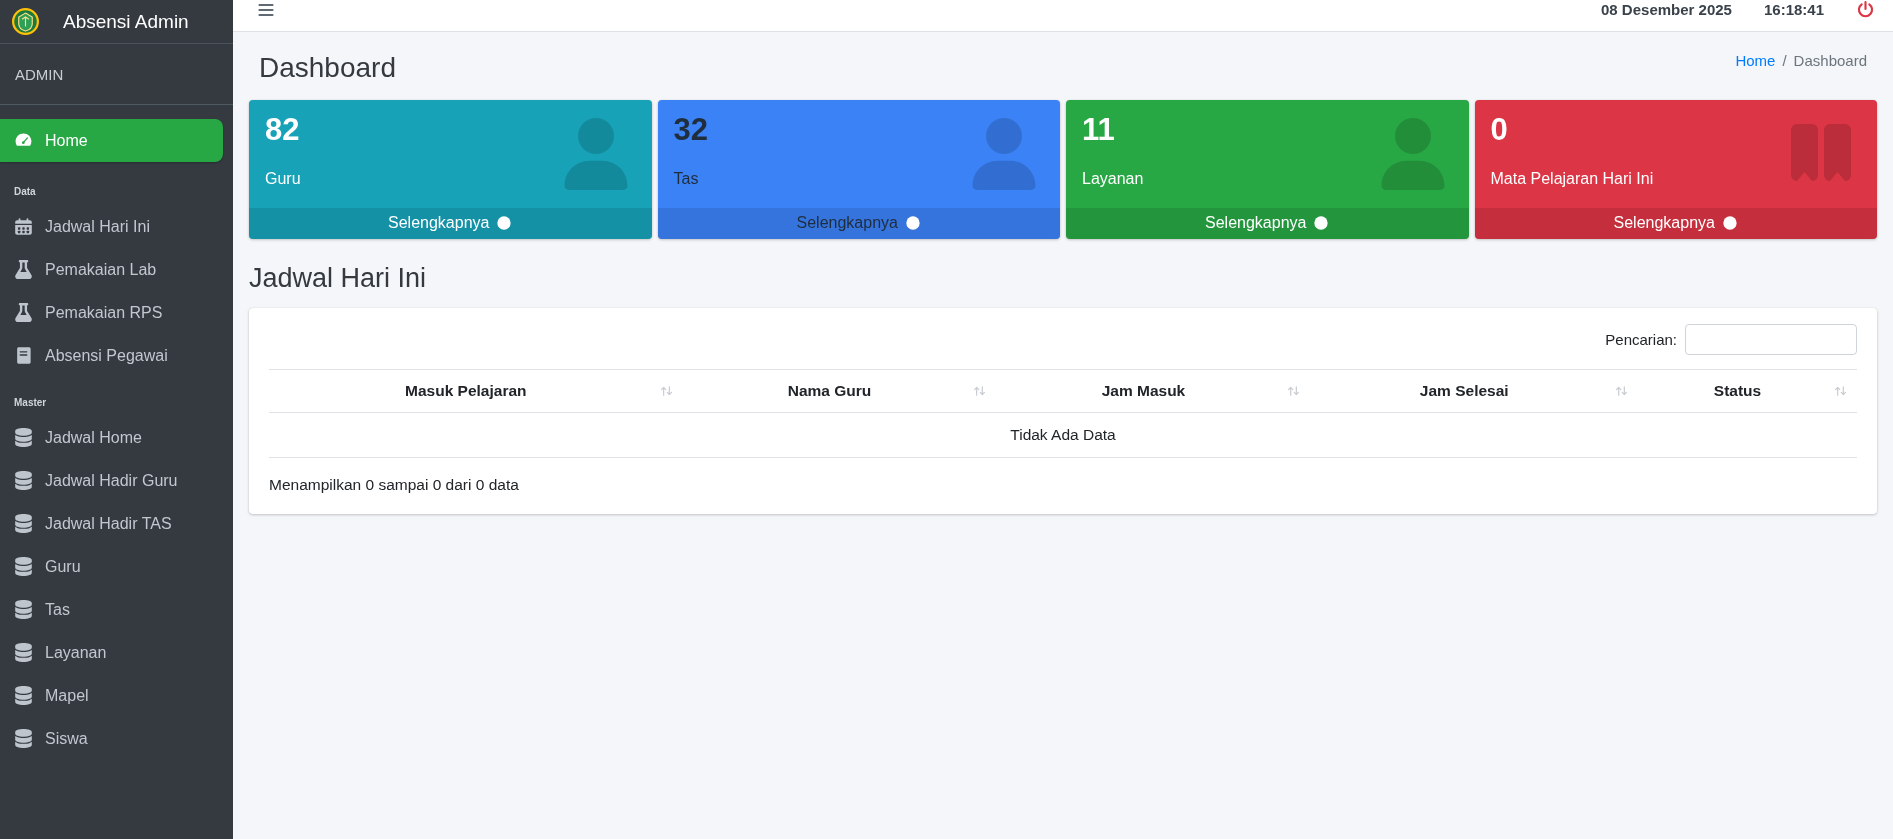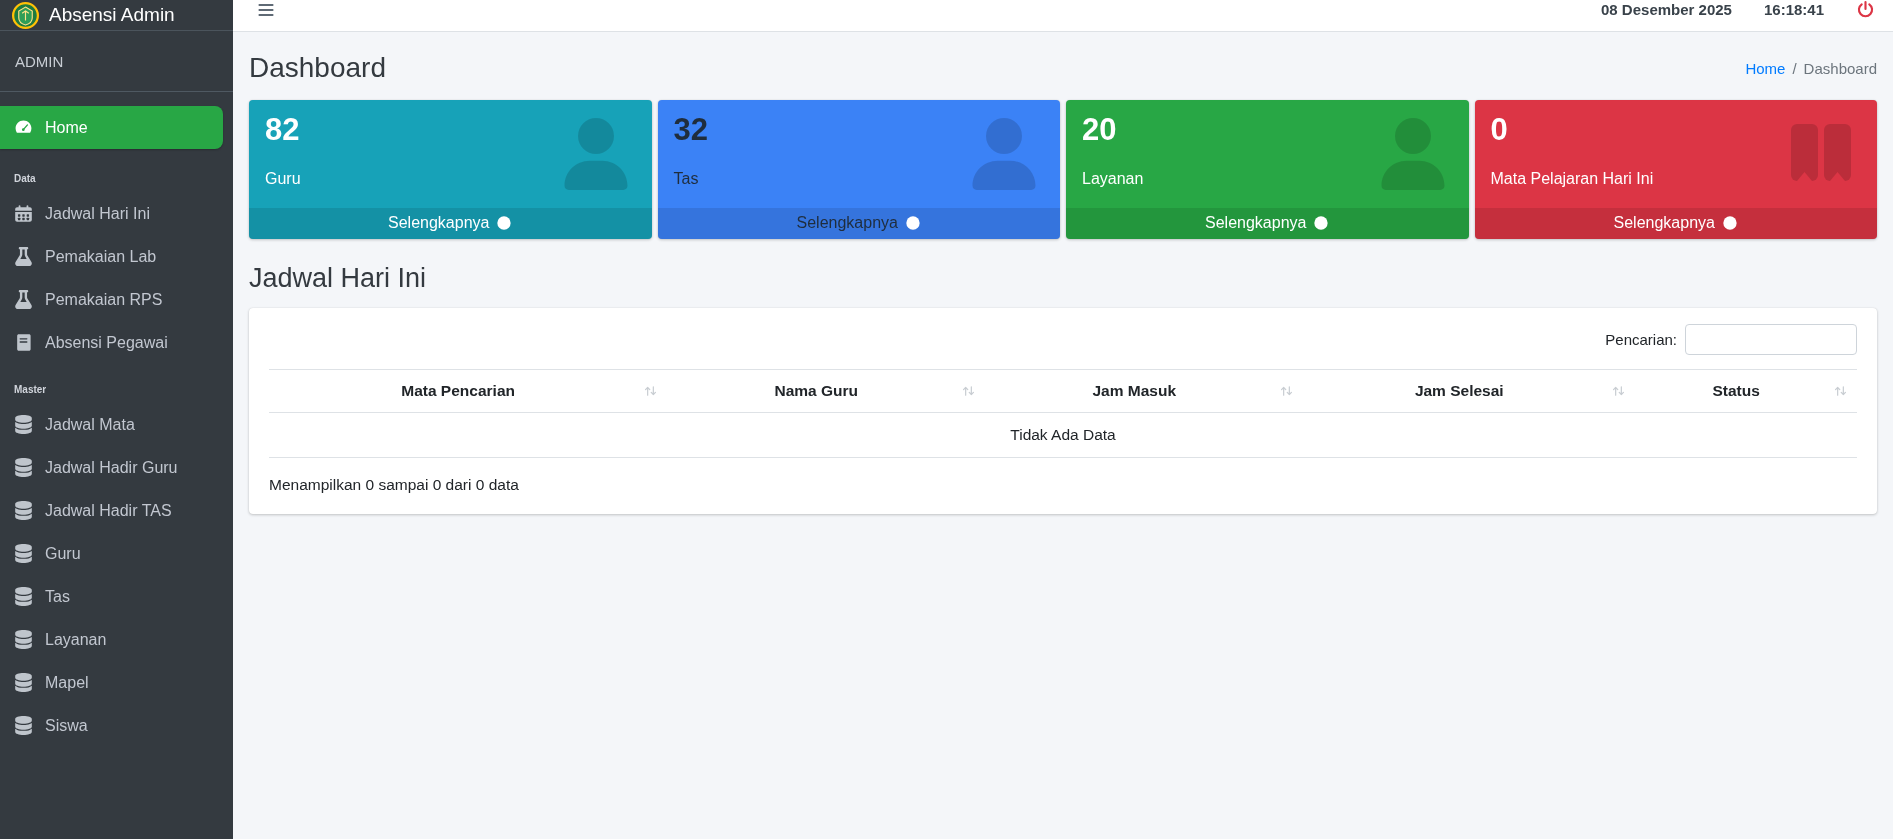--- a/index.html
+++ b/index.html
@@ -1,40 +1,40 @@
 <!DOCTYPE html>
 <html><head>
 <meta charset="utf-8">
 <style>
   * { margin:0; padding:0; box-sizing:border-box; }
   html,body { width:1893px; height:839px; overflow:hidden; }
   body { display:flex; font-family:"Liberation Sans","DejaVu Sans",sans-serif; background:#f4f6f9; }
 
   
   .sidebar { width:233px; min-width:233px; background:#343a40; color:#c2c7d0; display:flex; flex-direction:column; overflow:hidden; }
-  .brand { height:31px; display:flex; align-items:center; gap:10px; padding:0 12px; border-bottom:1px solid #4b545c; }
+  .brand { height:44px; display:flex; align-items:center; gap:24px; padding:0 12px; border-bottom:1px solid #4b545c; }
   .brand-text { color:#fff; font-size:19px; white-space:nowrap; }
   .user-panel { height:61px; display:flex; align-items:center; padding:0 15px; border-bottom:1px solid #4f5962; font-size:15px; color:#c8cdd4; }
   .nav { flex:1; padding-top:0; }
   .nav-item { display:flex; align-items:center; gap:12px; height:43px; padding:0 14px; font-size:16px; color:#c2c7d0; cursor:pointer; white-space:nowrap; }
   .nav-item .si { width:19px; height:19px; flex:0 0 19px; color:#bfc5cc; }
   .nav-item.active { background:#28a745; color:#fff; border-radius:0 8px 8px 0; margin:14px 10px 4px 0; box-shadow:0 1px 2px rgba(0,0,0,.25); }
   .nav-item.active .si { color:#fff; }
   .nav-header { padding:20px 14px 8px; font-size:10px; font-weight:600; color:#d0d4db; }
 
   
   .main { flex:1; display:flex; flex-direction:column; min-width:0; }
   .topbar { height:32px; background:#fff; border-bottom:1px solid #dee2e6; display:flex; align-items:center; padding:0 18px 12px 22px; }
   .burger { width:22px; height:18px; color:#5f6a75; cursor:pointer; }
   .topbar-right { margin-left:auto; display:flex; align-items:center; gap:32px; }
   .top-date, .top-time { font-size:15px; font-weight:700; color:#39424a; }
   .power-btn { width:19px; height:19px; color:#dc3545; cursor:pointer; }
 
   .content { flex:1; padding:12px 16px; overflow:hidden; }
-  .page-head { display:flex; align-items:center; justify-content:space-between; margin:8px 0 16px; }
+  .page-head { display:flex; align-items:flex-start; justify-content:space-between; margin:8px 10px 16px; }
   .page-title { font-size:28px; font-weight:400; color:#343a40; }
   .breadcrumb { font-size:15px; color:#6c757d; display:flex; gap:7px; }
   .breadcrumb .bc-home { color:#007bff; cursor:pointer; }
 
   
   .cards { display:grid; grid-template-columns:repeat(4,1fr); gap:6px; }
   .small-box { position:relative; border-radius:4px; overflow:hidden; color:#fff;
                box-shadow:0 0 1px rgba(0,0,0,.125),0 1px 3px rgba(0,0,0,.2); }
   .sb-teal   { background:#17a2b8; }
   .sb-yellow { background:#3b82f6; color:#1f2d3d; }
@@ -168,21 +168,21 @@
           <use href="#i-journal"></use>
         </svg>
       <span>Absensi Pegawai</span>
     </div>
 
     <div class="nav-header">Master</div>
     <div class="nav-item">
       <svg class="si">
           <use href="#i-db"></use>
         </svg>
-      <span>Jadwal Mata</span>
+      <span>Jadwal Home</span>
     </div>
     <div class="nav-item">
       <svg class="si">
           <use href="#i-db"></use>
         </svg>
       <span>Jadwal Hadir Guru</span>
     </div>
     <div class="nav-item">
       <svg class="si">
           <use href="#i-db"></use>
@@ -272,21 +272,21 @@
           </svg>
         <div class="sb-footer">
           <span>Selengkapnya</span>
           <svg class="arr">
               <use href="#i-arrow-circle"></use>
             </svg>
         </div>
       </div>
       <div class="small-box sb-green">
         <div class="sb-inner">
-          <div class="sb-num">20</div>
+          <div class="sb-num">11</div>
           <div class="sb-lbl">Layanan</div>
         </div>
         <svg class="sb-icon">
             <use href="#i-user"></use>
           </svg>
         <div class="sb-footer">
           <span>Selengkapnya</span>
           <svg class="arr">
               <use href="#i-arrow-circle"></use>
             </svg>
@@ -313,21 +313,21 @@
 
     <div class="panel">
       <div class="search-row">
         <span>Pencarian:</span>
         <input class="search-input" type="text" value="" style="">
       </div>
       <table class="sched">
         <thead>
           <tr>
             <th>
-              <span>Mata Pencarian</span>
+              <span>Masuk Pelajaran</span>
               <svg class="sort-ic">
                   <use href="#i-sort"></use>
                 </svg>
             </th>
             <th>
               <span>Nama Guru</span>
               <svg class="sort-ic">
                   <use href="#i-sort"></use>
                 </svg>
             </th>

